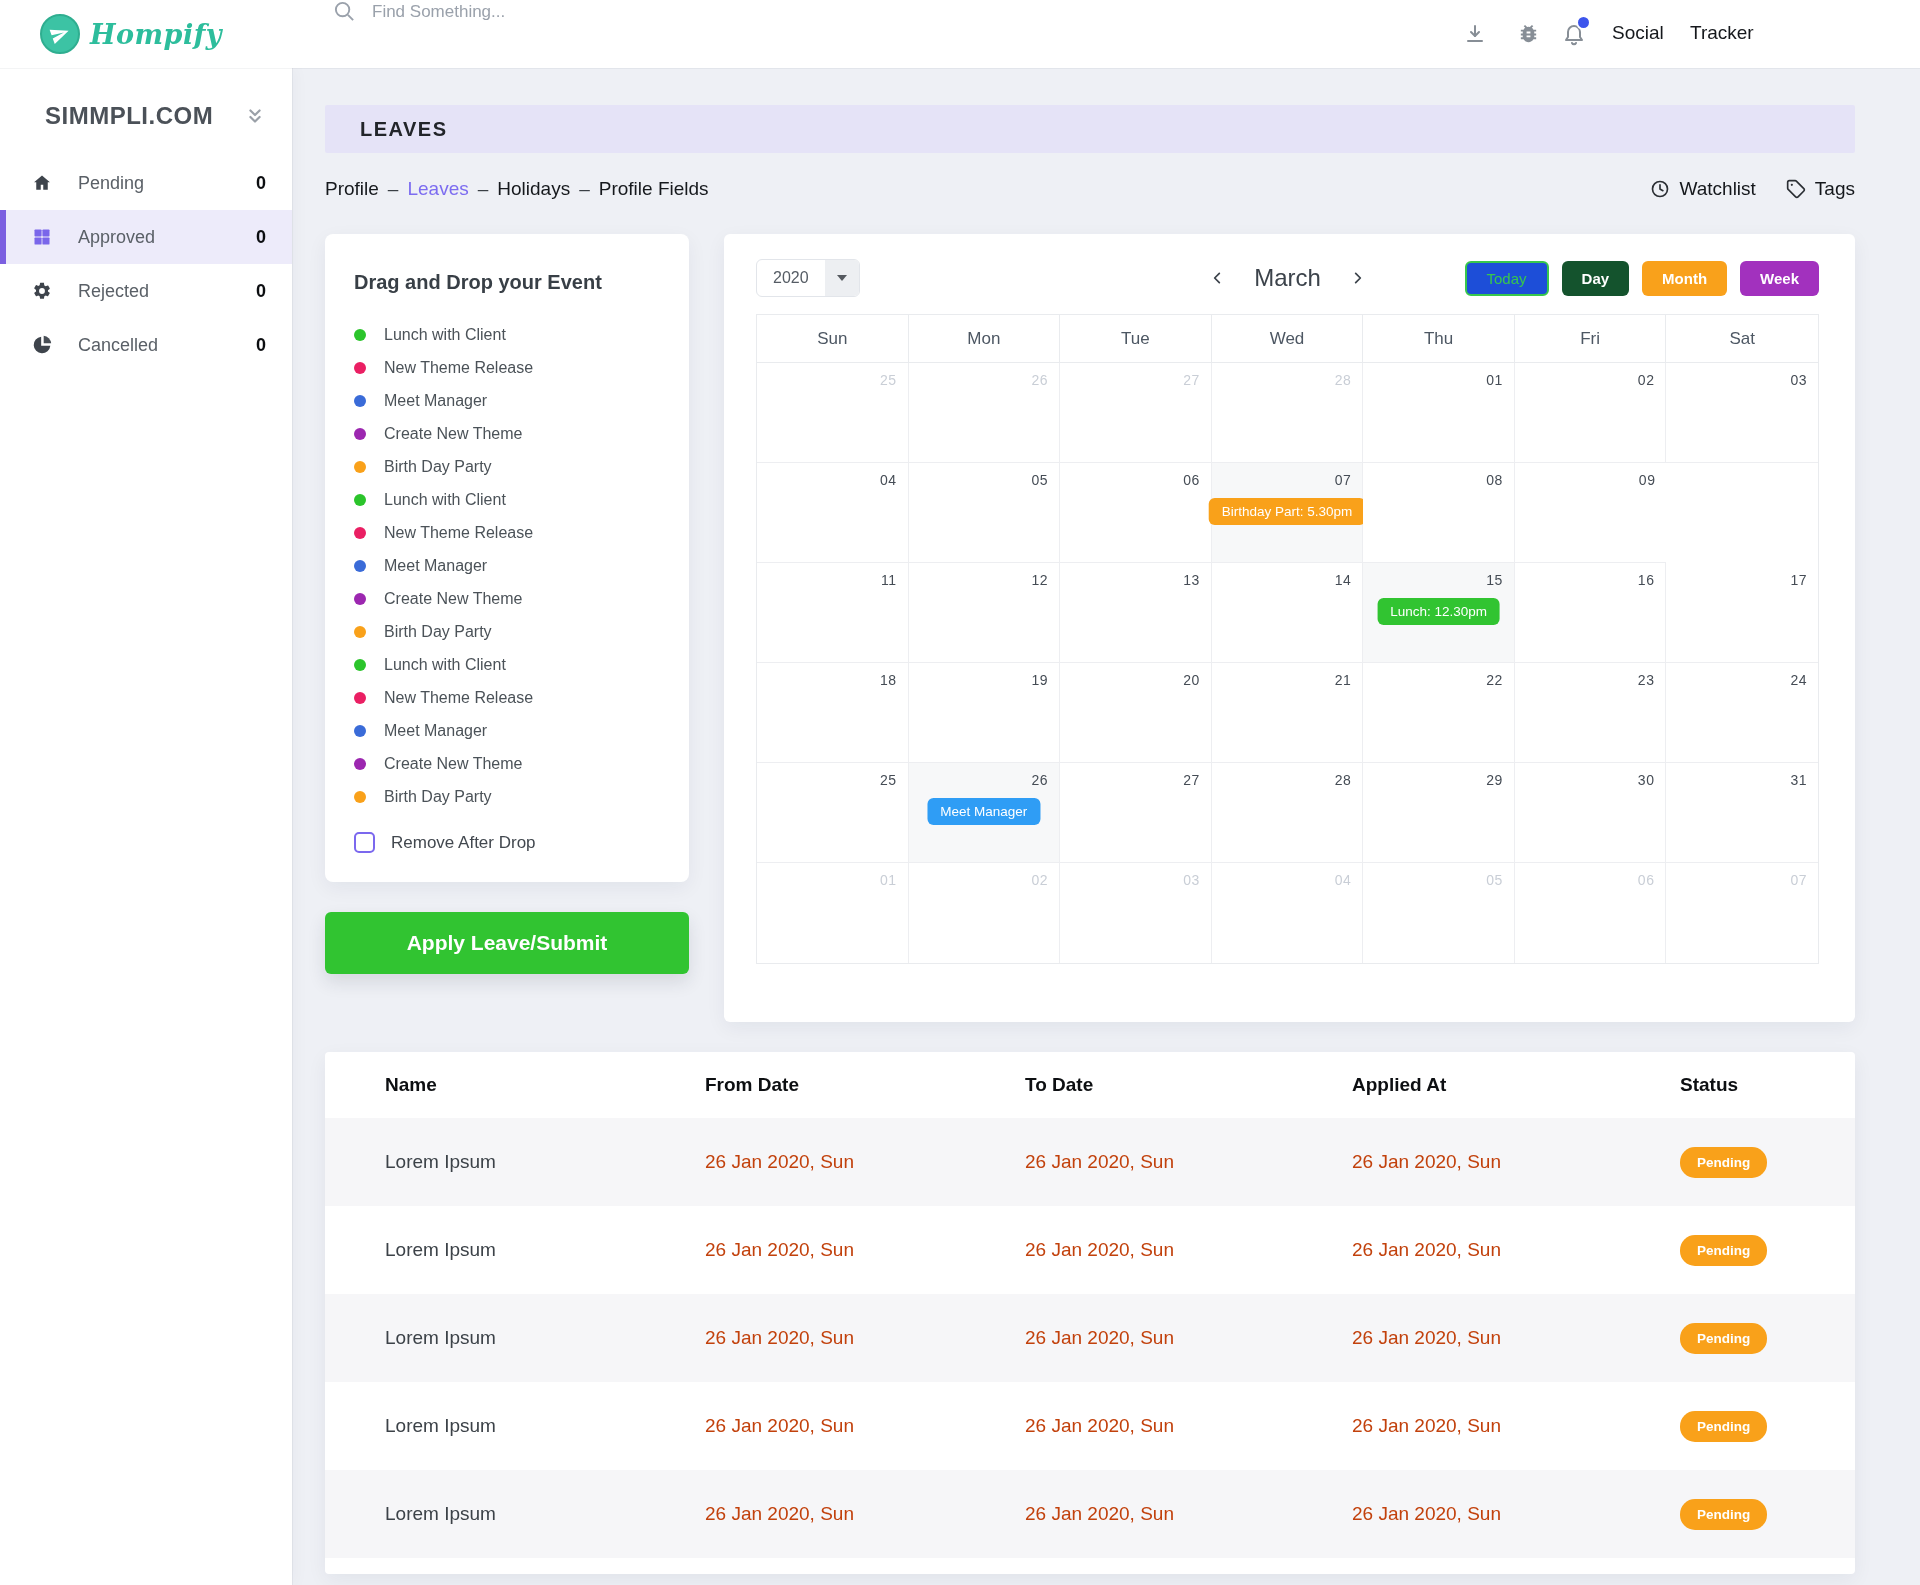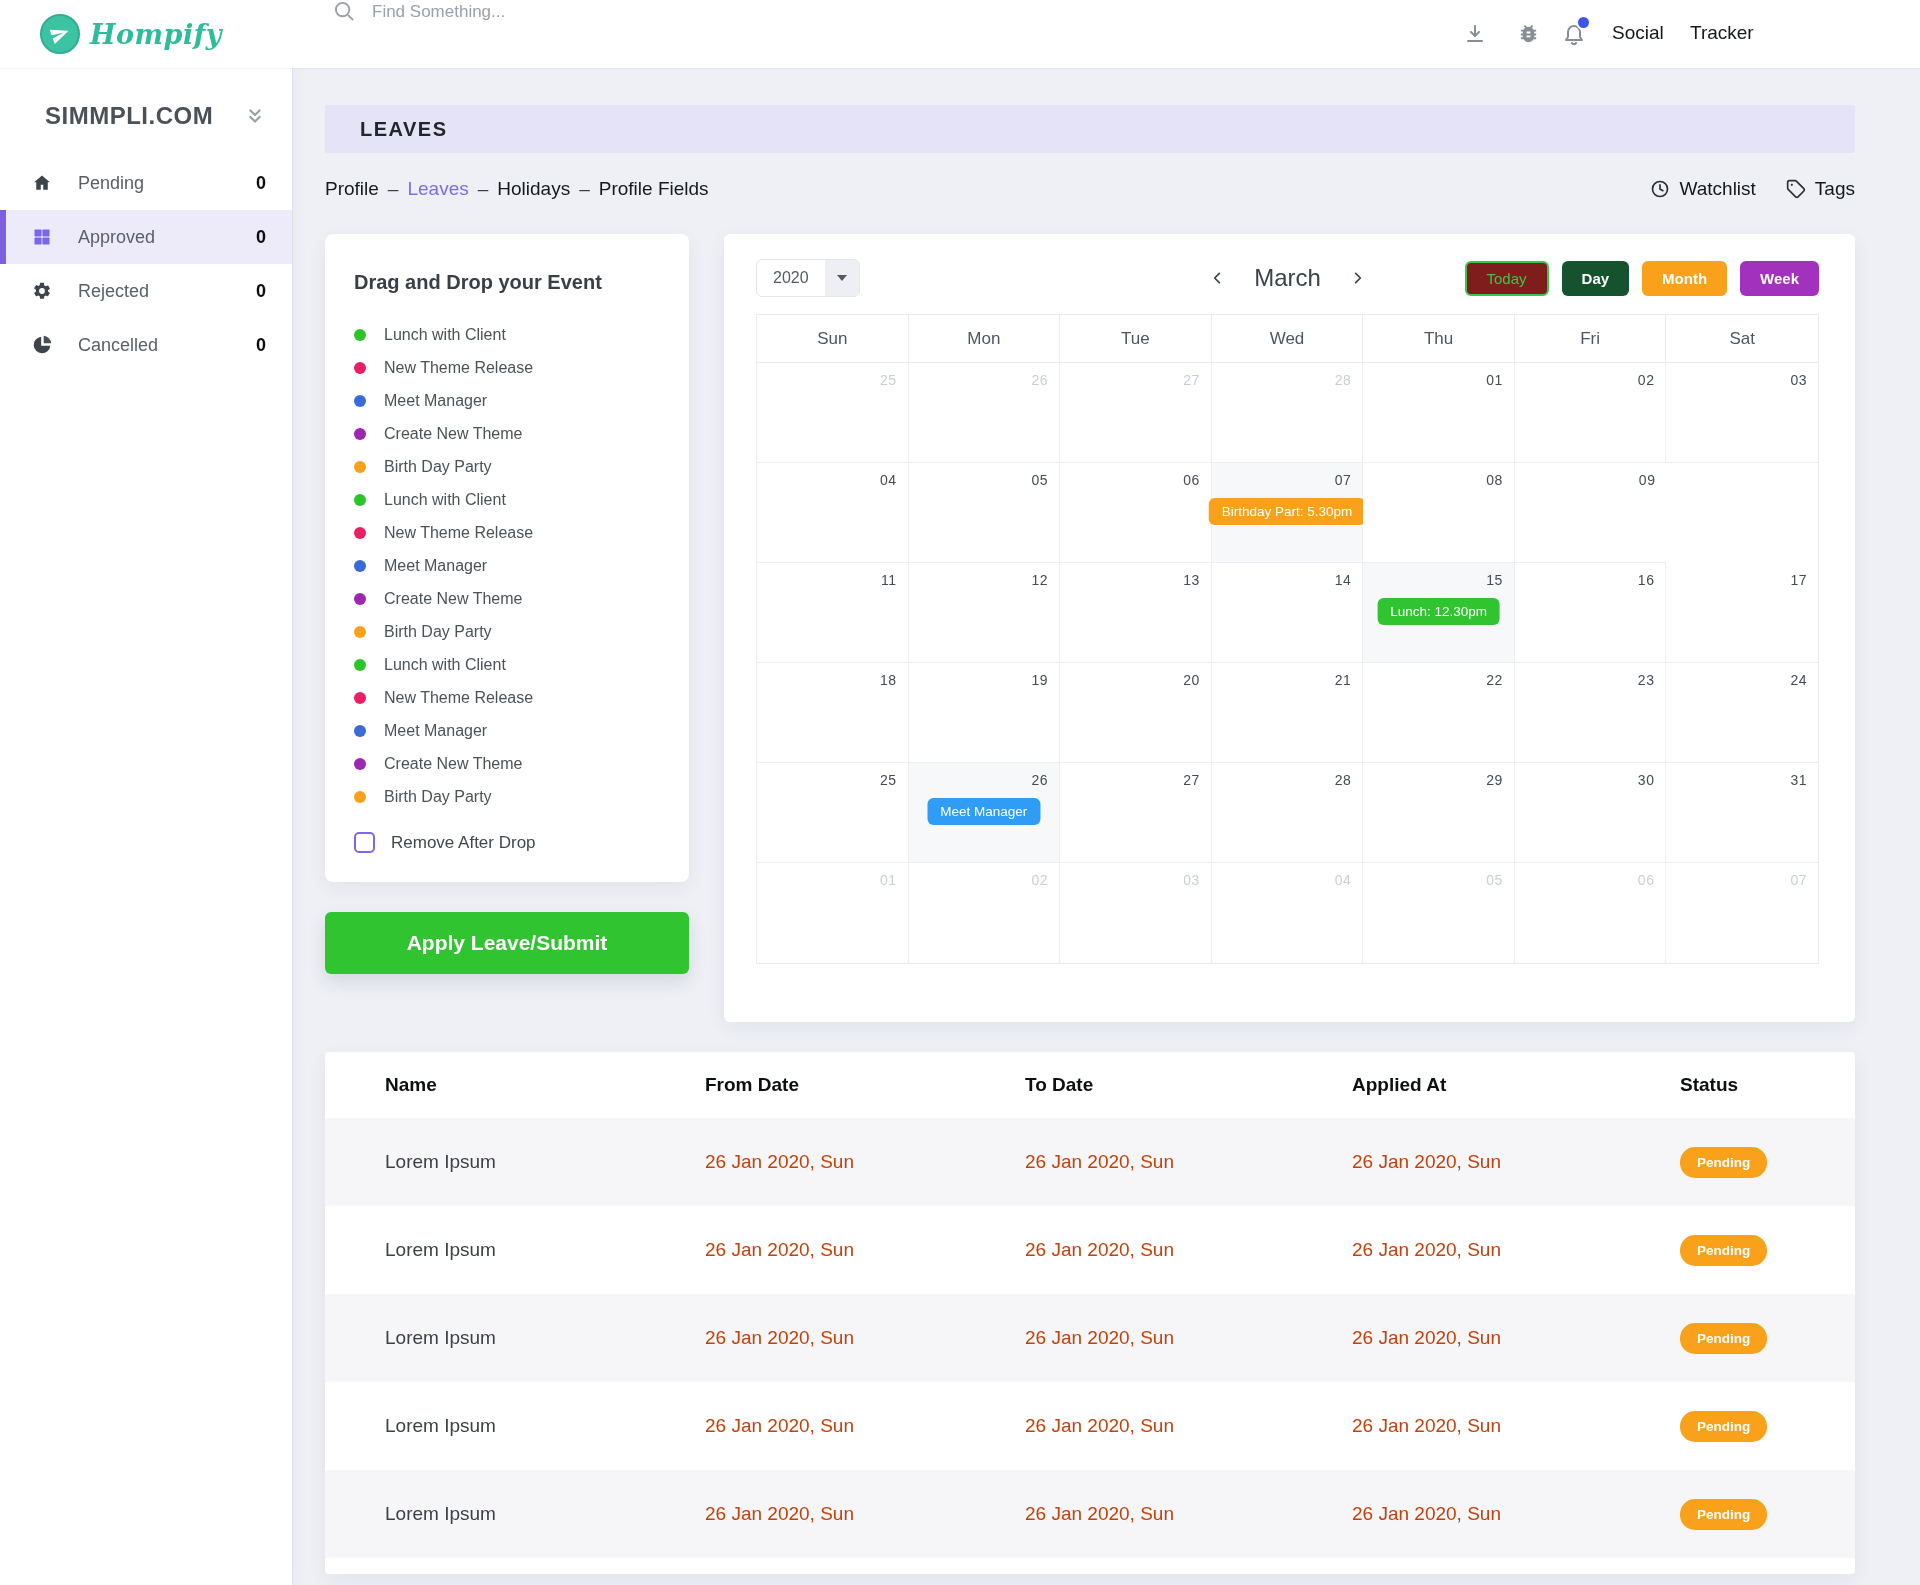--- a/index.html
+++ b/index.html
@@ -130,21 +130,21 @@
   .year-caret { width:34px; background:#edeff2; display:flex; align-items:center; justify-content:center; }
   .caret-down { width:0; height:0; border-left:5px solid transparent; border-right:5px solid transparent; border-top:6px solid #55595f; }
   .month-nav { display:flex; align-items:center; gap:28px; }
   .month-name { font-size:24px; font-weight:500; color:#3c434b; }
   .nav-arrow { color:#3c434b; cursor:pointer; display:flex; }
   .view-btns { display:flex; justify-content:flex-end; gap:13px; }
   .view-btn {
     height:35px; padding:0 20px; border-radius:6px; font-size:15px; font-weight:600;
     border:none; color:#fff; cursor:pointer; font-family:"Liberation Sans", sans-serif;
   }
-  .view-btn.today { background:#7f1d1d; border:2px solid #38c74c; color:#38c74c; font-weight:500; }
+  .view-btn.today { background:#1d4ed8; border:2px solid #38c74c; color:#38c74c; font-weight:500; }
   .view-btn.day { background:#14532d; }
   .view-btn.month { background:#f9a11b; }
   .view-btn.week { background:#a231be; }
 
   .cal-grid { margin-top:12px; border:1px solid #e9ebee; }
   .cal-head-row { display:grid; grid-template-columns:repeat(7,1fr); }
   .cal-head-cell {
     height:48px; display:flex; align-items:center; justify-content:center;
     font-size:17px; color:#4d5763; border-right:1px solid #e9ebee; border-bottom:1px solid #e9ebee;
   }

